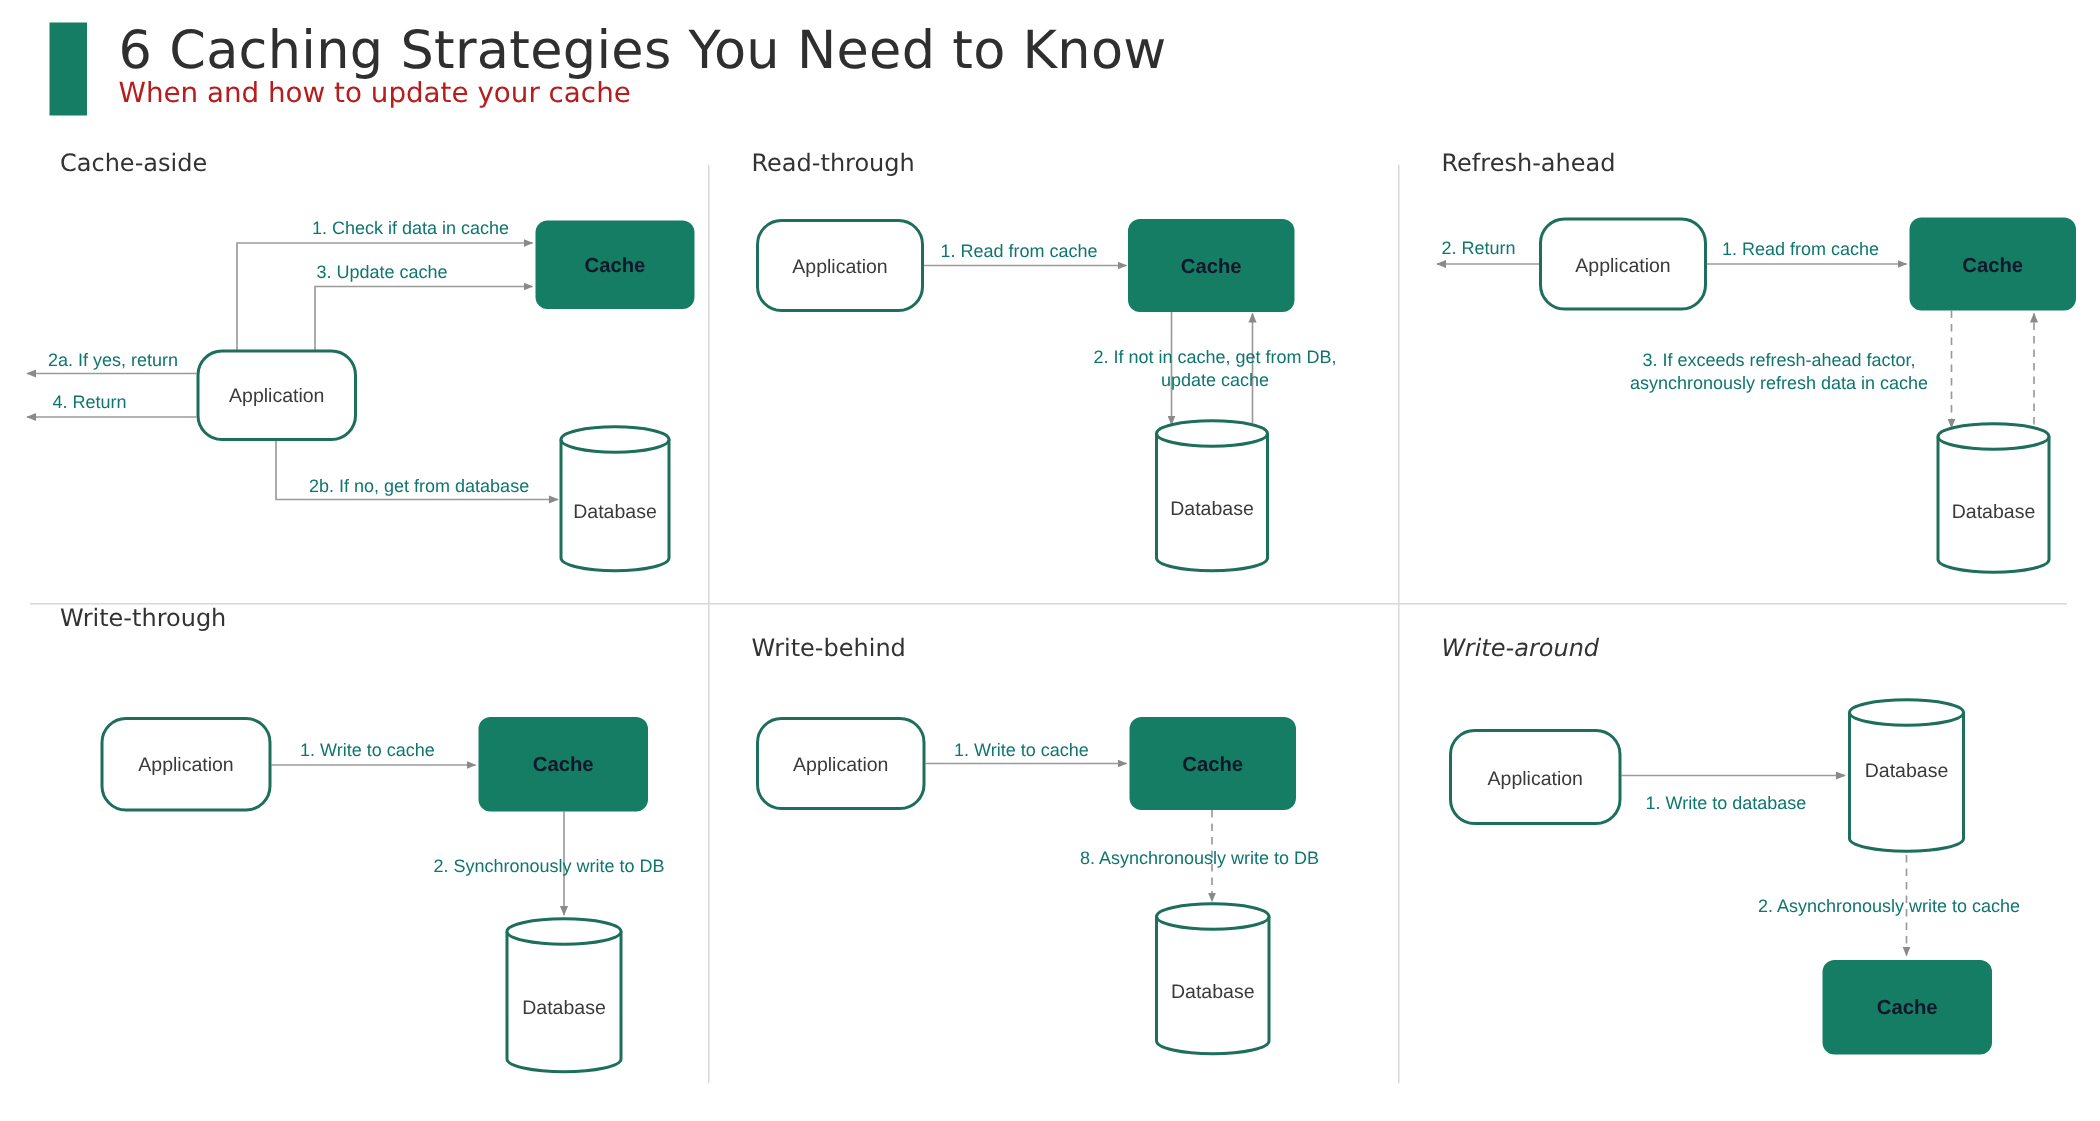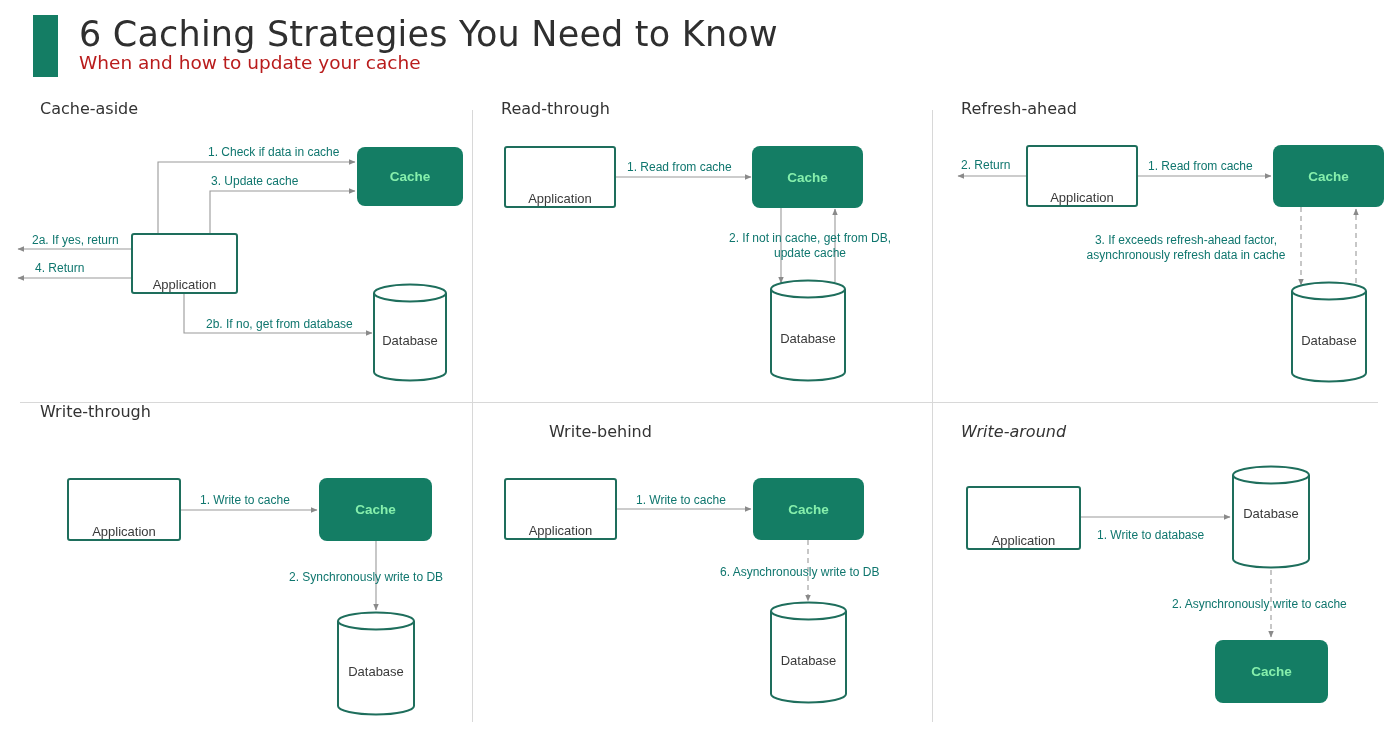--- a/index.html
+++ b/index.html
@@ -8,22 +8,22 @@
 
     .header-bar { position: absolute; left: 33px; top: 15px; width: 25px; height: 62px; background: #147d64; }
     .page-title { position: absolute; left: 79px; top: 14px; font-family: "DejaVu Sans", sans-serif; font-size: 35px; color: #2f2f2f; letter-spacing: 0.2px; white-space: nowrap; }
     .page-subtitle { position: absolute; left: 79px; top: 52px; font-family: "DejaVu Sans", sans-serif; font-size: 18.5px; color: #b91c1c; white-space: nowrap; }
 
     .divider-h { position: absolute; height: 1px; background: #d8d8d8; }
     .divider-v { position: absolute; width: 1px; background: #d8d8d8; }
     .panel-title { position: absolute; font-family: "DejaVu Sans", sans-serif; font-size: 16px; color: #333333; white-space: nowrap; }
 
     .node { position: absolute; display: flex; align-items: center; justify-content: center; font-family: "Liberation Sans", sans-serif; font-size: 13px; white-space: nowrap; }
-    .node.app { border: 2px solid #1e6e5c; border-radius: 3px; background: #ffffff; color: #3a3a3a; align-items: flex-end; }
-    .node.cache { background: #147d64; border-radius: 8px; color: #86efac; font-weight: bold; font-size: 13.5px; }
+    .node.app { border: 2px solid #1e6e5c; border-radius: 17px; background: #ffffff; color: #3a3a3a; }
+    .node.cache { background: #147d64; border-radius: 8px; color: #0f172a; font-weight: bold; font-size: 13.5px; }
     .node.db { color: #3a3a3a; }
     .node.db svg { position: absolute; left: 0; top: 0; }
     .node.db span { position: relative; }
 
     .lbl { position: absolute; font-family: "Liberation Sans", sans-serif; font-size: 12px; color: #0f766e; white-space: nowrap; line-height: 15px; }
     .lbl.center { text-align: center; }
 
     svg.arrows { position: absolute; left: 0; top: 0; width: 1400px; height: 747px; pointer-events: none; }
   </style>
 </head>
@@ -150,38 +150,38 @@
   <svg width="80" height="105">
     <path d="M2,10 L2,95 A38,8.5 0 0 0 78,95 L78,10" fill="#fff" stroke="#1e6e5c" stroke-width="2"></path>
     <ellipse cx="40" cy="10" rx="38" ry="8.5" fill="#fff" stroke="#1e6e5c" stroke-width="2"></ellipse>
   </svg>
   <span style="top:8px;">Database</span>
 </div>
 
 <div class="lbl" style="left:200px; top:493px;">1. Write to cache</div>
 <div class="lbl" style="left:289px; top:570px;">2. Synchronously write to DB</div>
 
-<div class="panel-title" style="left:501px; top:422px;margin-left:48px;">Write-behind</div>
+<div class="panel-title" style="left:501px; top:422px;">Write-behind</div>
 
 <div class="node app" style="left:504px; top:478px; width:113px; height:62px;">
   <span>Application</span>
 </div>
 <div class="node cache" style="left:753px; top:478px; width:111px; height:62px;">
   <span>Cache</span>
 </div>
 <div class="node db" style="left:769px; top:601px; width:79px; height:103px;">
   <svg width="79" height="103">
     <path d="M2,10 L2,93 A37.5,8.5 0 0 0 77,93 L77,10" fill="#fff" stroke="#1e6e5c" stroke-width="2"></path>
     <ellipse cx="39.5" cy="10" rx="37.5" ry="8.5" fill="#fff" stroke="#1e6e5c" stroke-width="2"></ellipse>
   </svg>
   <span style="top:8px;">Database</span>
 </div>
 
 <div class="lbl" style="left:636px; top:493px;">1. Write to cache</div>
-<div class="lbl" style="left:720px; top:565px;">6. Asynchronously write to DB</div>
+<div class="lbl" style="left:720px; top:565px;">8. Asynchronously write to DB</div>
 
 <div class="panel-title" style="left:961px; top:422px;font-style:italic;">Write-around</div>
 
 <div class="node app" style="left:966px; top:486px; width:115px; height:64px;">
   <span>Application</span>
 </div>
 <div class="node db" style="left:1231px; top:465px; width:80px; height:104px;">
   <svg width="80" height="104">
     <path d="M2,10 L2,94 A38,8.5 0 0 0 78,94 L78,10" fill="#fff" stroke="#1e6e5c" stroke-width="2"></path>
     <ellipse cx="40" cy="10" rx="38" ry="8.5" fill="#fff" stroke="#1e6e5c" stroke-width="2"></ellipse>

